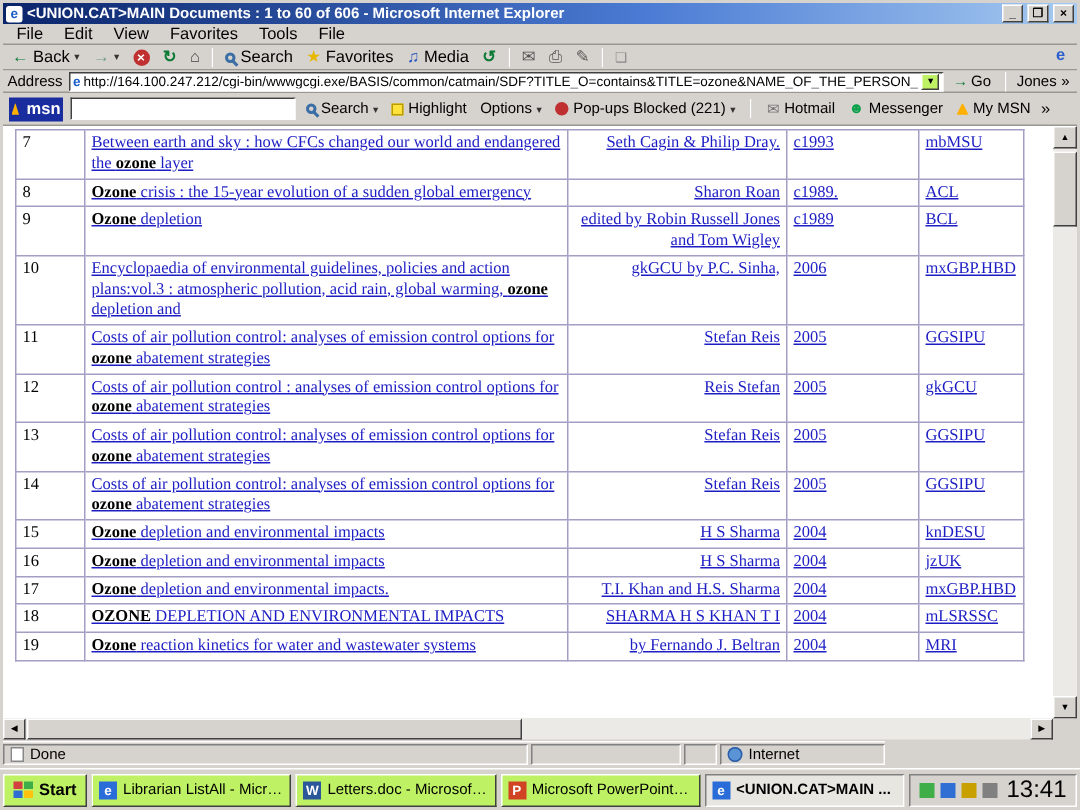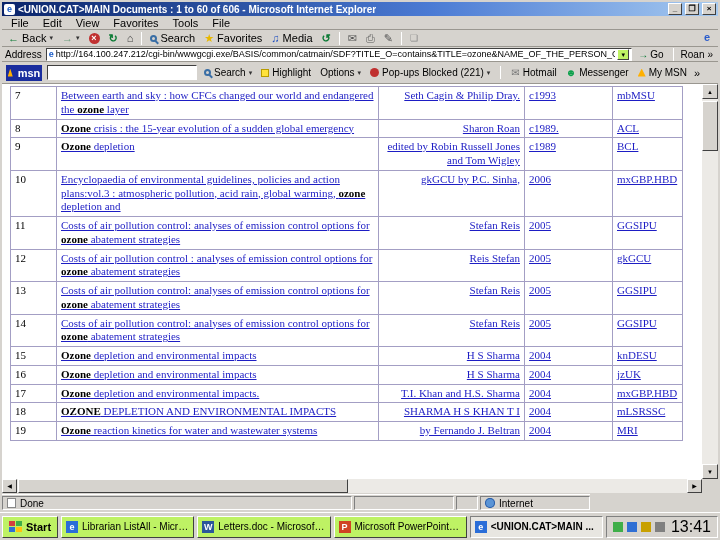--- a/index.html
+++ b/index.html
@@ -215,21 +215,21 @@
       <span class="addr-e">e</span>
       <span class="addr-text">http://164.100.247.212/cgi-bin/wwwgcgi.exe/BASIS/common/catmain/SDF?TITLE_O=contains&amp;TITLE=ozone&amp;NAME_OF_THE_PERSON_O=contains&amp;NAME_OF_THE_PERSO</span>
       <span class="addr-drop raised">▾</span>
     </div>
     <div class="go-btn">
       <span class="go-ico">→</span>
       <span>Go</span>
     </div>
     <span class="tsep"></span>
     <div class="links-area">
-      <span>Roan</span>
+      <span>Jones</span>
       <span>»</span>
     </div>
   </div>
 
   <div class="msnbar">
     <div class="msn-logo">
       <span class="msn-wing"></span>
       <span>msn</span>
     </div>
     <input class="msn-search fieldsunken" type="text" value="" style="">

